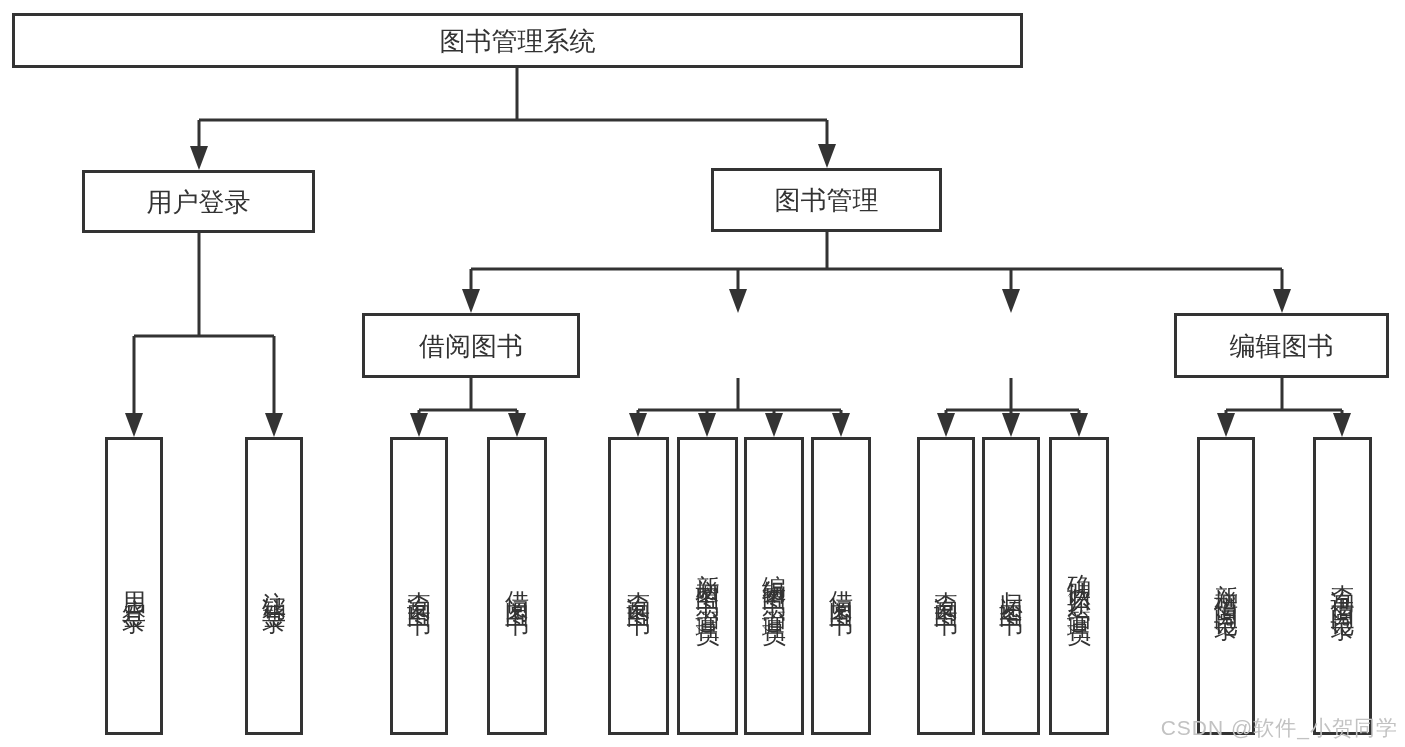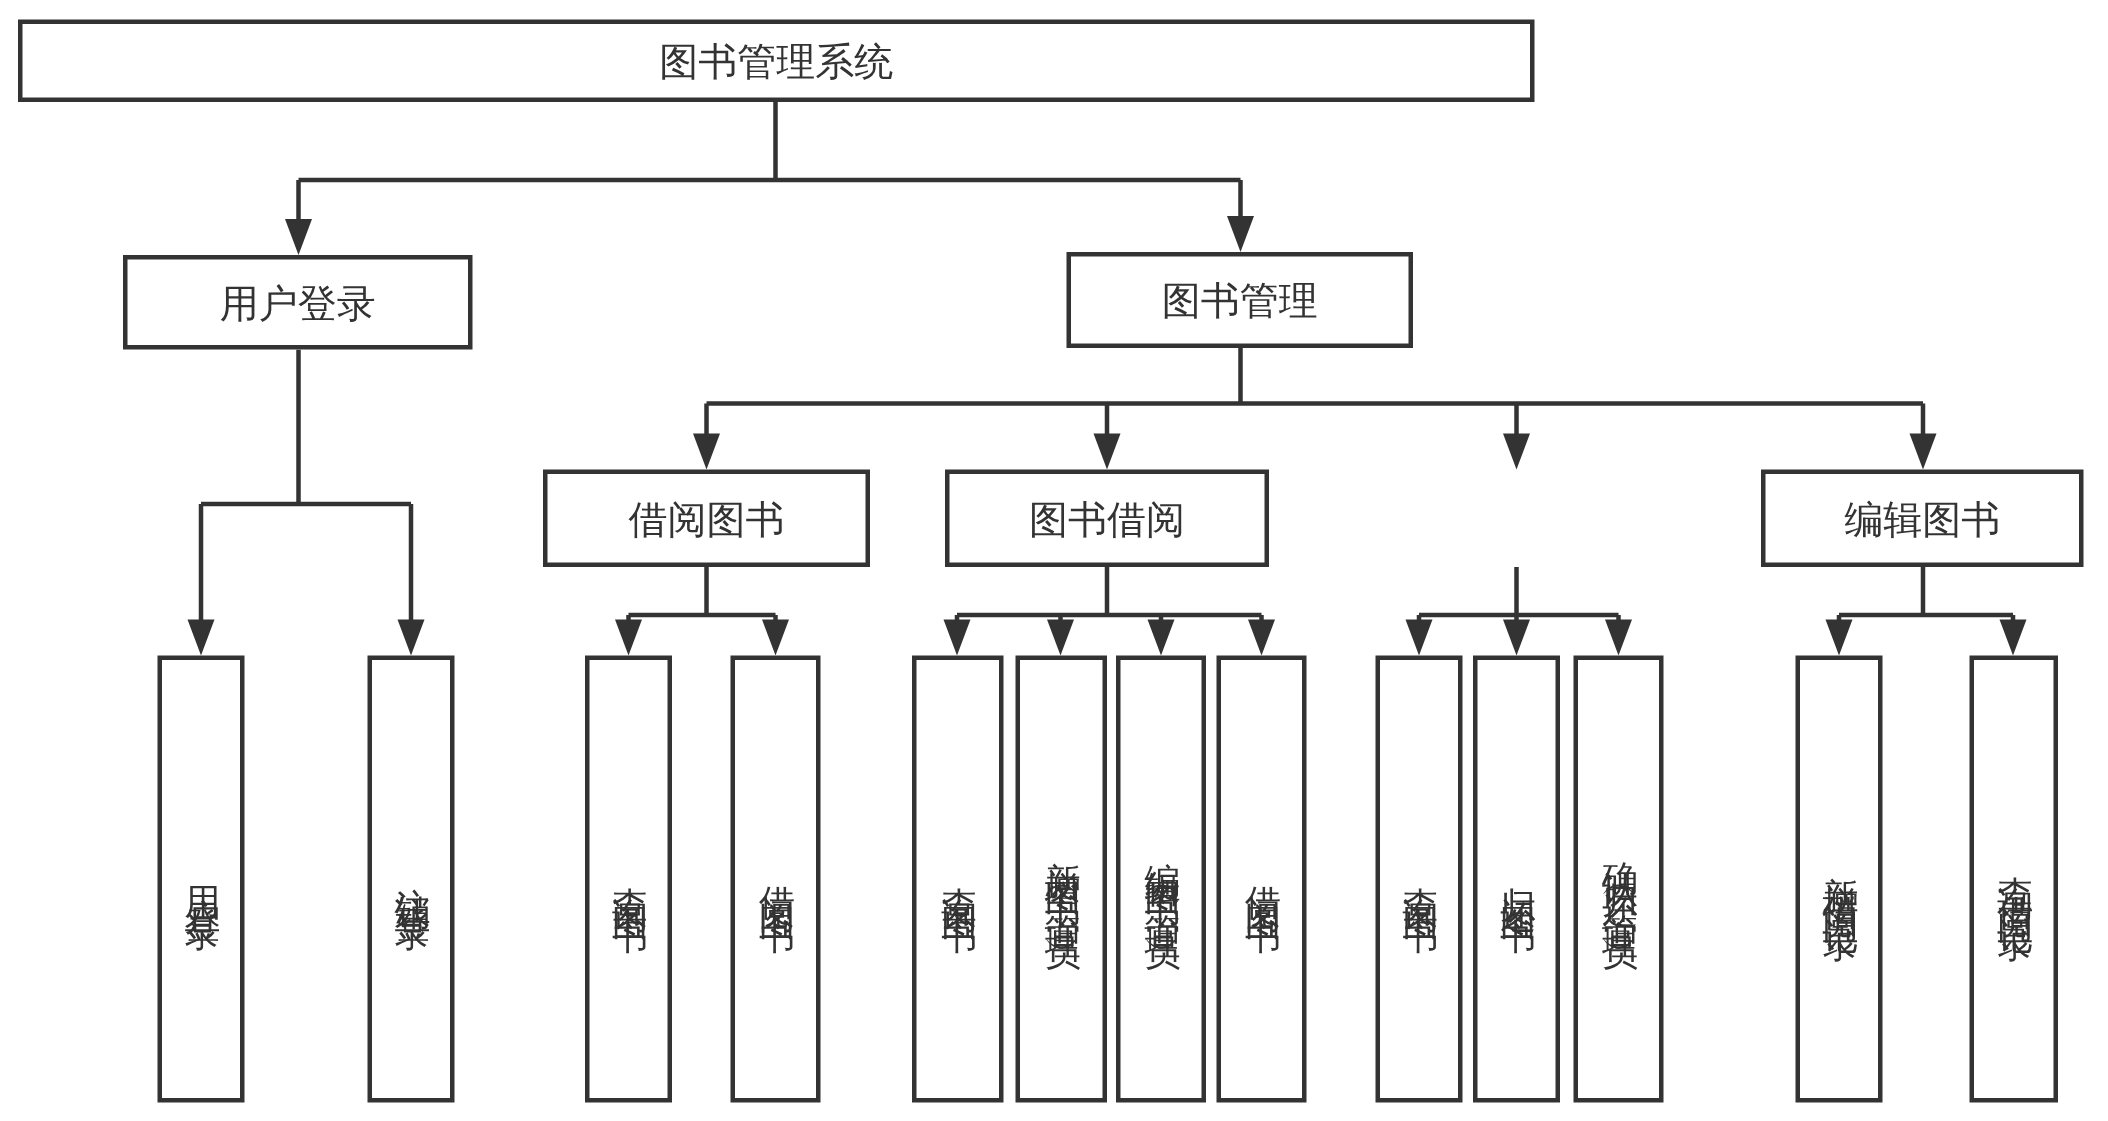--- a/index.html
+++ b/index.html
@@ -74,35 +74,35 @@
     <polygon class="arrow" points="1217,413 1235,413 1226,437"></polygon>
     <polygon class="arrow" points="1333,413 1351,413 1342,437"></polygon>
   </svg>
 
   <div class="node" style="left:12px;top:13px;width:1011px;height:55px">图书管理系统</div>
 
   <div class="node" style="left:82px;top:170px;width:233px;height:63px">用户登录</div>
   <div class="node" style="left:711px;top:168px;width:231px;height:64px">图书管理</div>
 
   <div class="node" style="left:362px;top:313px;width:218px;height:65px">借阅图书</div>
-  <div class="node" style="left:630px;top:313px;width:216px;height:65px">图书借阅</div>
   <div class="node" style="left:1174px;top:313px;width:215px;height:65px">编辑图书</div>
 
   <div class="node v" style="left:105px;top:437px;width:58px;height:298px">用户登录</div>
   <div class="node v" style="left:245px;top:437px;width:58px;height:298px">注销登录</div>
 
   <div class="node v" style="left:390px;top:437px;width:58px;height:298px">查询图书</div>
   <div class="node v" style="left:487px;top:437px;width:60px;height:298px">借阅图书</div>
 
   <div class="node v" style="left:608px;top:437px;width:61px;height:298px">查询图书</div>
   <div class="node v" style="left:677px;top:437px;width:61px;height:298px">新增图书（管理员）</div>
   <div class="node v" style="left:744px;top:437px;width:60px;height:298px">编辑图书（管理员）</div>
   <div class="node v" style="left:811px;top:437px;width:60px;height:298px">借阅图书</div>
 
   <div class="node v" style="left:917px;top:437px;width:58px;height:298px">查询图书</div>
   <div class="node v" style="left:982px;top:437px;width:58px;height:298px">归还图书</div>
   <div class="node v" style="left:1049px;top:437px;width:60px;height:298px">确认归还（管理员）</div>
 
   <div class="node v" style="left:1197px;top:437px;width:58px;height:298px">新增借阅记录</div>
   <div class="node v" style="left:1313px;top:437px;width:59px;height:298px">查询借阅记录</div>
 
+  <div class="watermark">CSDN @软件_小贺同学</div>
 
 </div>
 
 </body></html>

